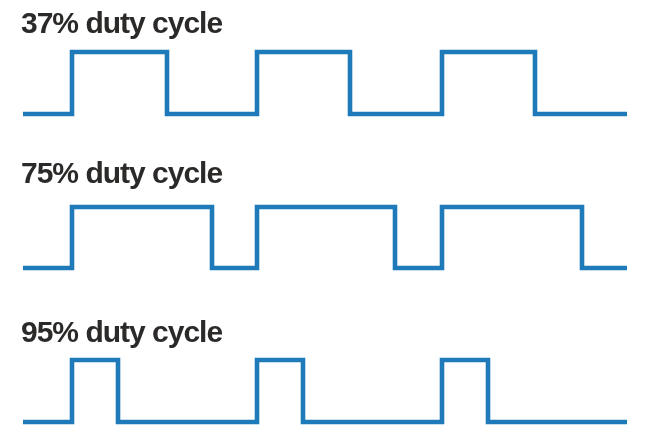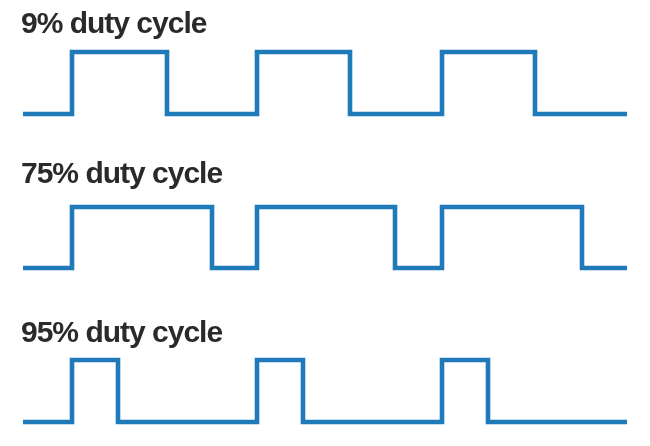--- a/index.html
+++ b/index.html
@@ -27,21 +27,21 @@
   #wave-canvas {
     position: absolute;
     top: 0;
     left: 0;
     display: block;
   }
 </style>
 </head>
 <body>
 
-<div class="wave-label" id="label-row-0">9% duty cycle</div>
+<div class="wave-label" id="label-row-0">37% duty cycle</div>
 
 <div class="wave-label" id="label-row-1">75% duty cycle</div>
 
 <div class="wave-label" id="label-row-2">95% duty cycle</div>
 
 <svg id="wave-canvas" width="650" height="446" viewBox="0 0 650 446" xmlns="http://www.w3.org/2000/svg">
     <polyline points="23,114 72,114 72,52 167,52 167,114 257,114 257,52 350,52 350,114 442,114 442,52 535,52 535,114 627,114" fill="none" stroke="#1f7ab9" stroke-width="4.6" stroke-linejoin="miter" stroke-linecap="butt"></polyline>
     <polyline points="23,268 72,268 72,207 212,207 212,268 257,268 257,207 395,207 395,268 442,268 442,207 582,207 582,268 627,268" fill="none" stroke="#1f7ab9" stroke-width="4.6" stroke-linejoin="miter" stroke-linecap="butt"></polyline>
     <polyline points="23,422 72,422 72,360 118,360 118,422 257,422 257,360 303,360 303,422 442,422 442,360 488,360 488,422 627,422" fill="none" stroke="#1f7ab9" stroke-width="4.6" stroke-linejoin="miter" stroke-linecap="butt"></polyline>
   </svg>

